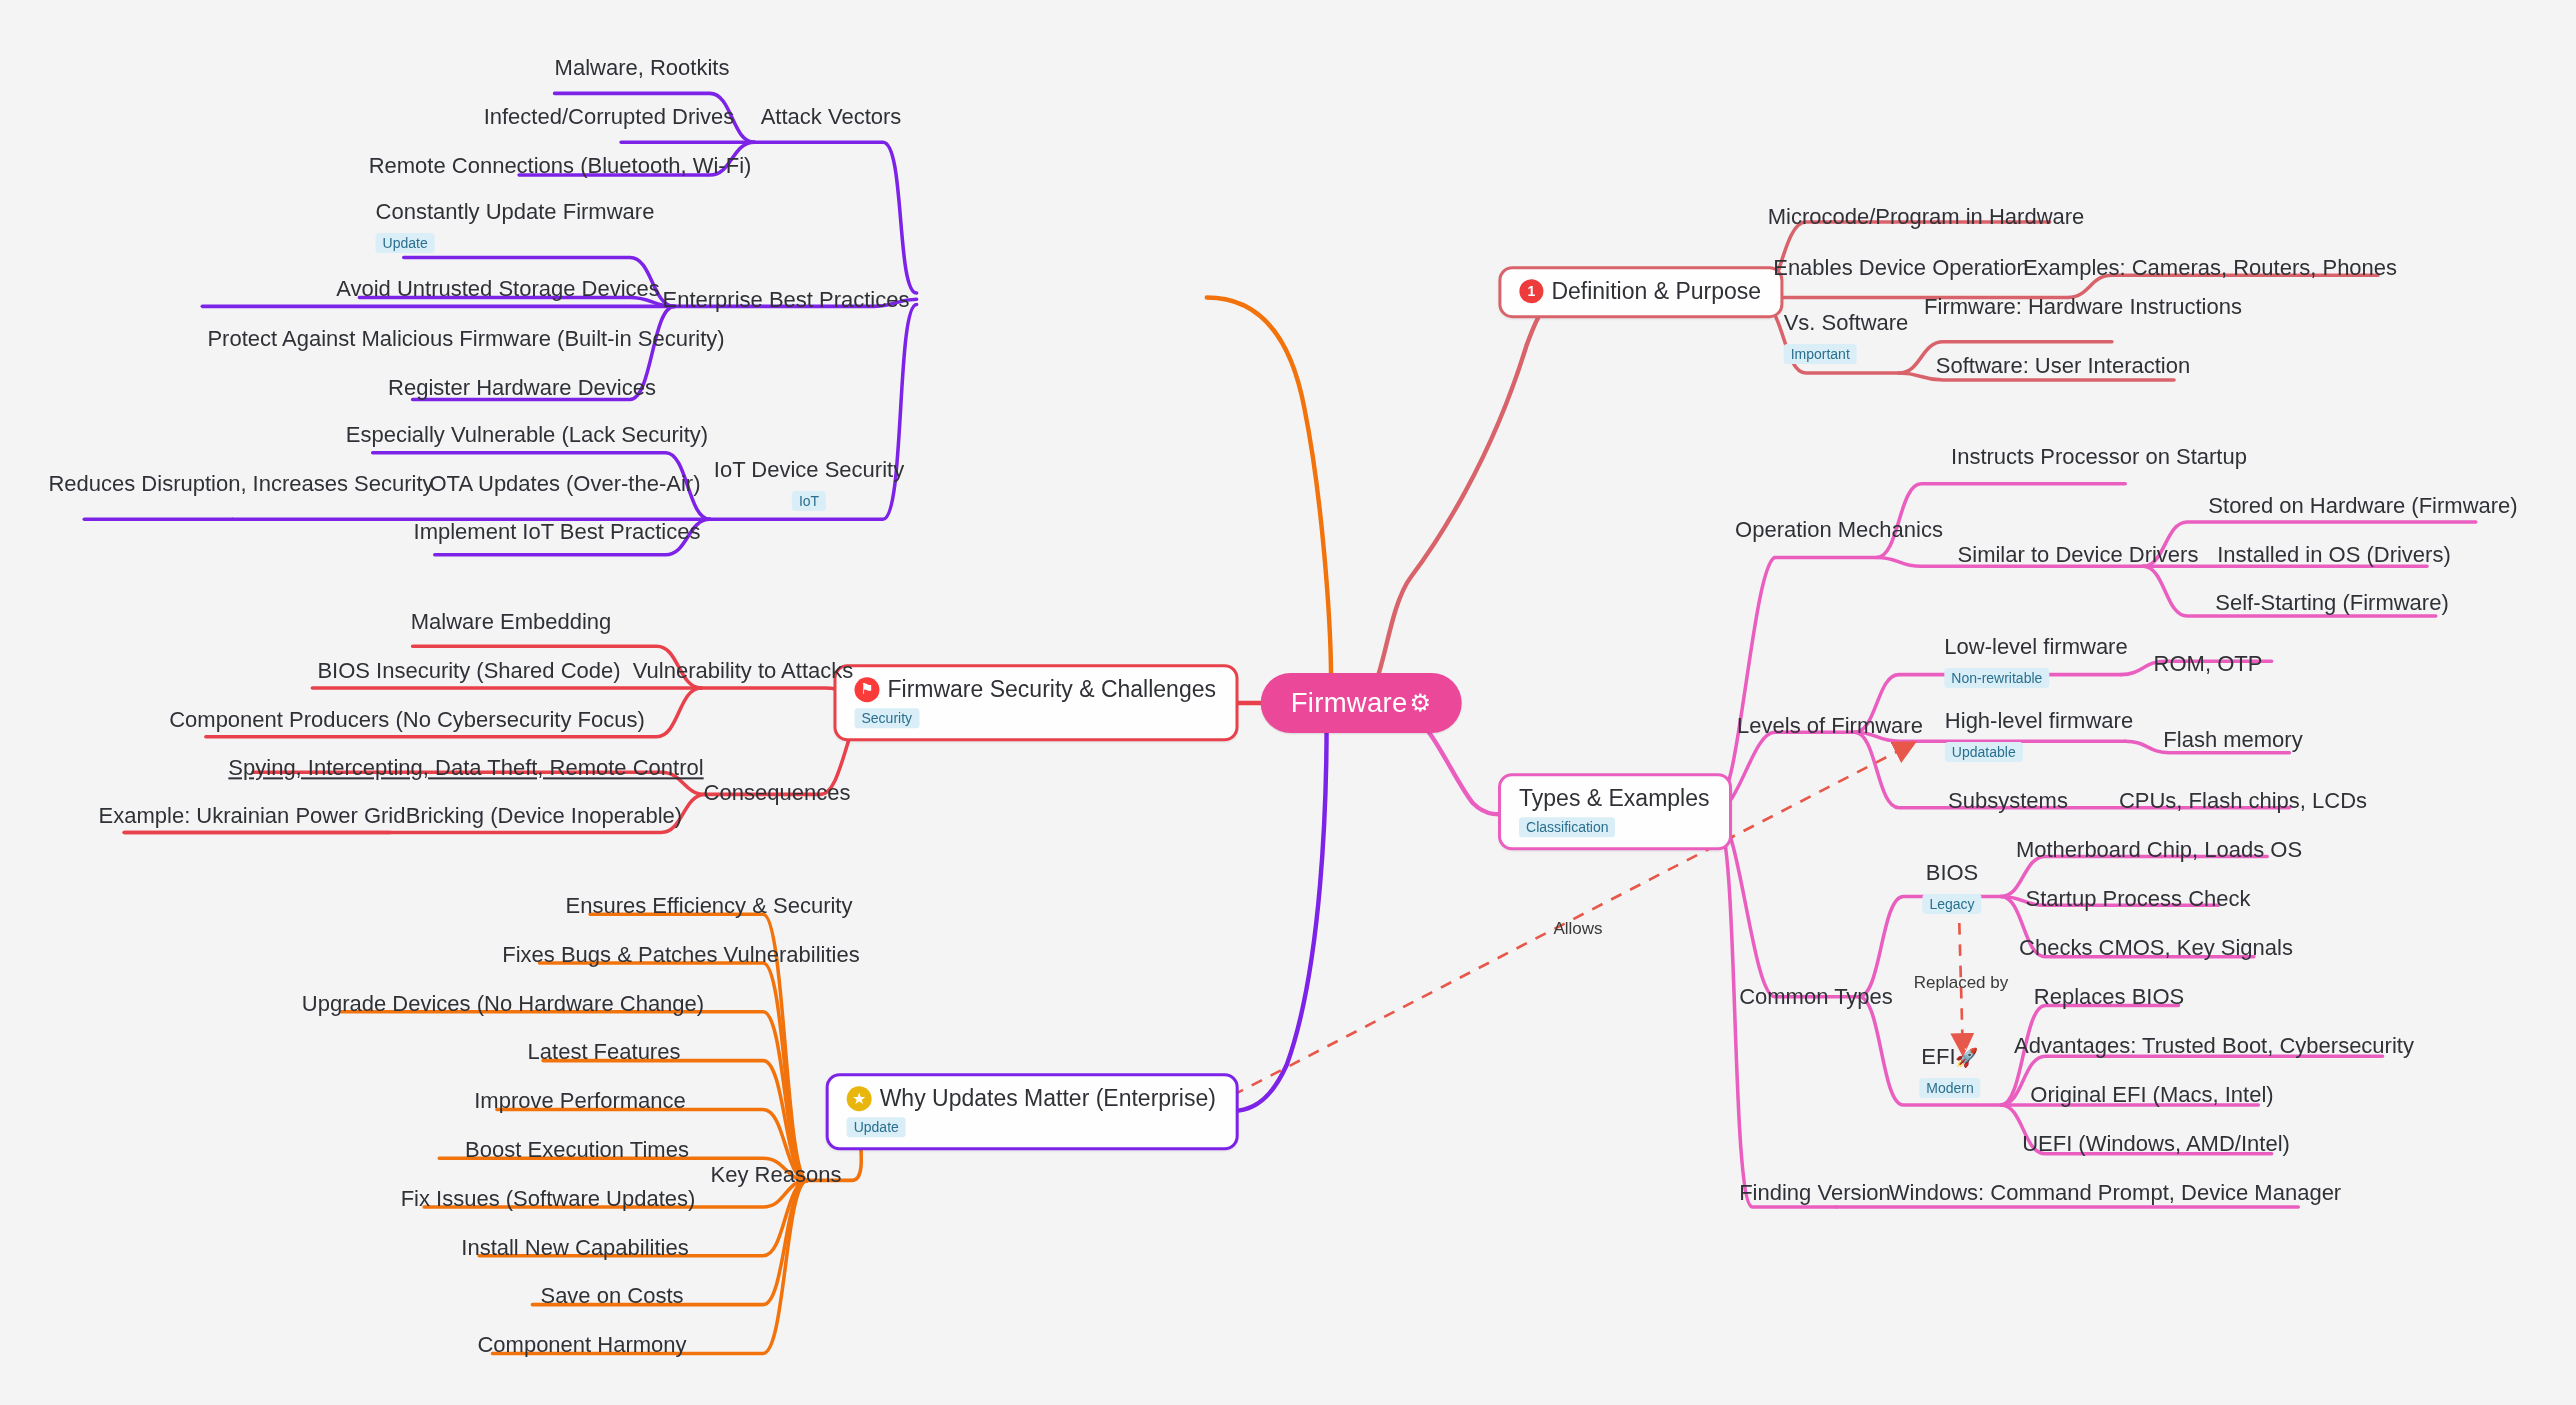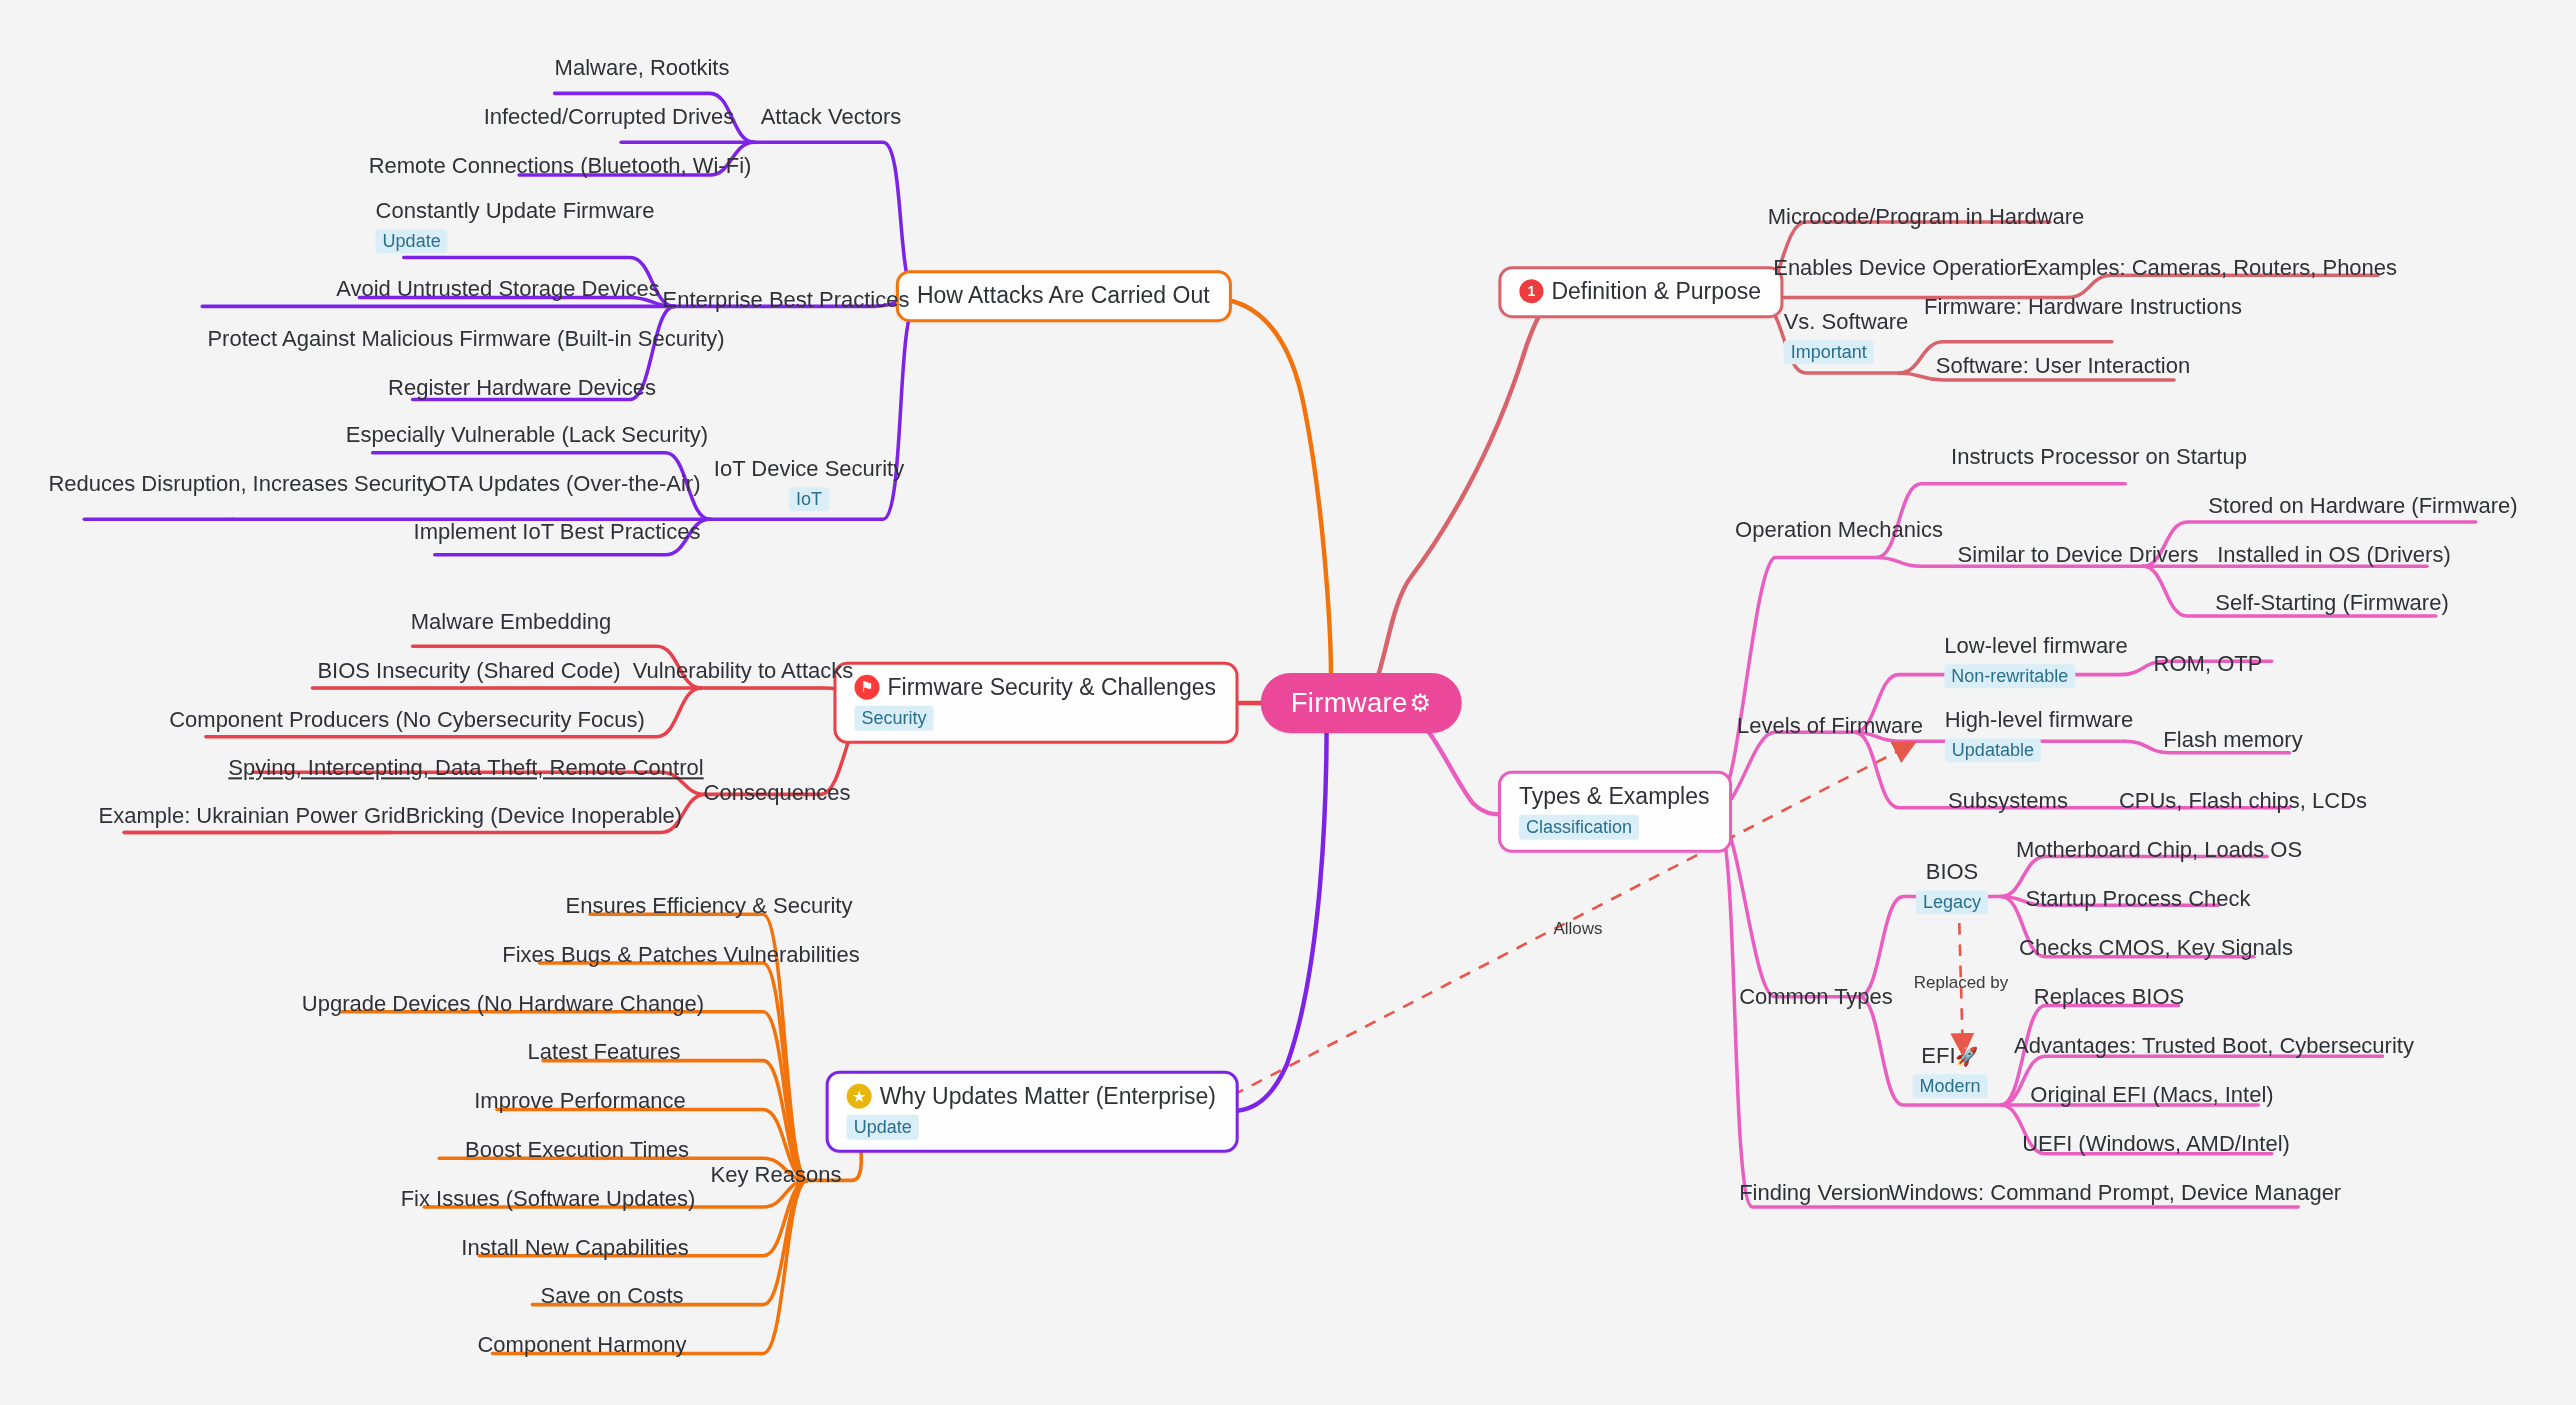--- a/index.html
+++ b/index.html
@@ -14,21 +14,21 @@
   svg#links{position:absolute;left:0;top:0;width:2576px;height:1406px;pointer-events:none;}
 
   .node{position:absolute;transform:translate(-50%,-50%);white-space:nowrap;}
   .leaf{
     font-size:22px;color:#2f3136;line-height:1.15;
     display:flex;flex-direction:column;align-items:flex-start;
   }
   .leaf.center{align-items:center;}
   .tagrow{margin-top:3.5px;}
   .tag{
-    background:#d9eef7;color:#2a6f8e;font-size:18px;
+    background:#d9eef7;color:#2a6f8e;font-size:14px;
     padding:1.8px 7px;border-radius:3.5px;display:inline-block;
     font-family:"Liberation Sans",sans-serif;
   }
 
   
   .root{
     background:#ec4899;color:#fff;border-radius:30px;
     padding:14px 30px;font-size:27.5px;letter-spacing:0.3px;
     display:flex;align-items:center;gap:1.8px;
     box-shadow:0 0.9px 1.8px rgba(0,0,0,.12);
@@ -320,25 +320,20 @@
     <span>UEFI (Windows, AMD/Intel)</span>
   </div>
 
   <div class="node leaf" style="left:1815px;top:1193px;">
     <span>Finding Version</span>
   </div>
   <div class="node leaf" style="left:2115px;top:1193px;">
     <span>Windows: Command Prompt, Device Manager</span>
   </div>
 
-  <div class="node boxed b-orange" style="left:1064px;top:296px;">
-    <div class="title">
-      <span>How Attacks Are Carried Out</span>
-    </div>
-  </div>
 
   <div class="node leaf" style="left:831px;top:117px;">
     <span>Attack Vectors</span>
   </div>
   <div class="node leaf" style="left:642px;top:68px;align-items:flex-end;">
     <span>Malware, Rootkits</span>
   </div>
   <div class="node leaf" style="left:609px;top:117px;">
     <span>Infected/Corrupted Drives</span>
   </div>

